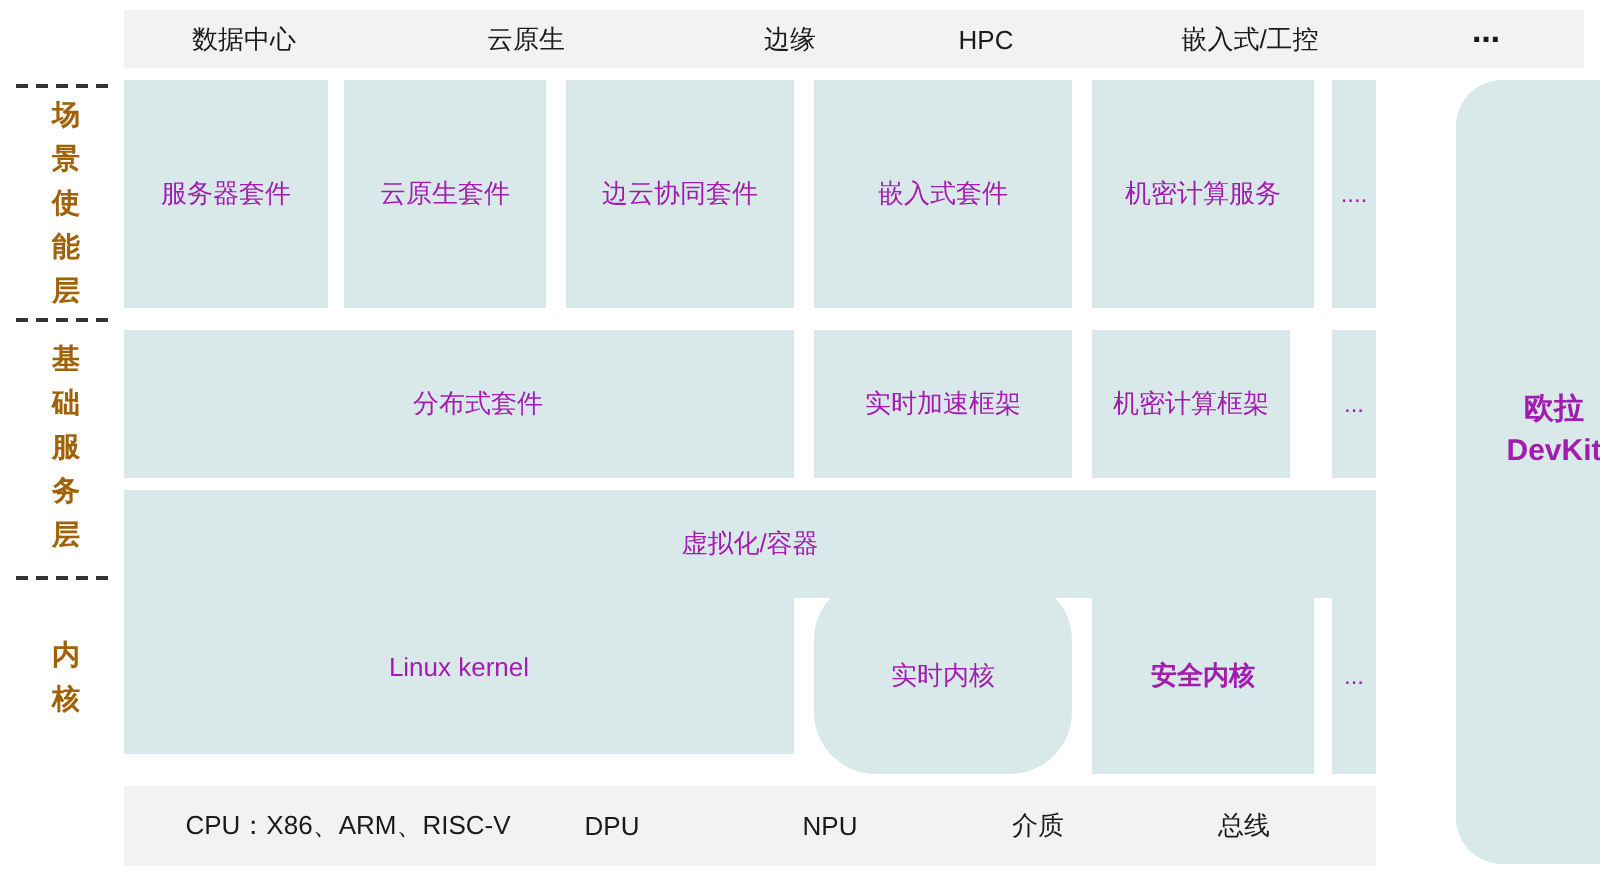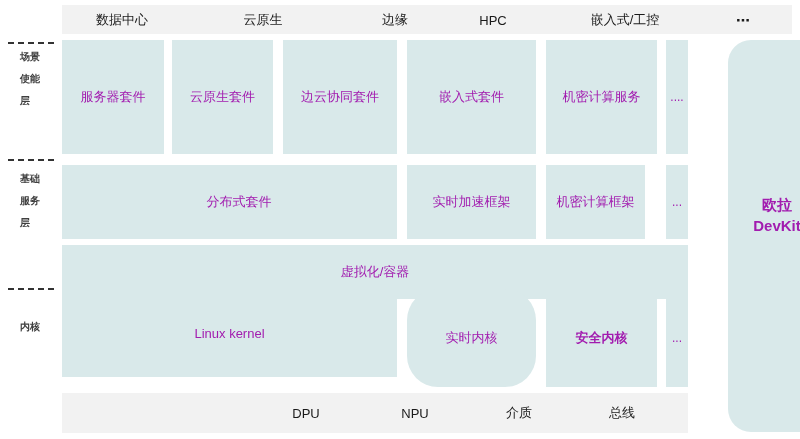--- a/index.html
+++ b/index.html
@@ -14,22 +14,22 @@
     position:absolute;top:50%;transform:translate(-50%,-50%);
     font-size:13px;white-space:nowrap;color:#1a1a1a;
   }
   .box{
     background:#d9e9ea;display:flex;align-items:center;justify-content:center;
     font-size:13px;text-align:center;color:#a21caf;white-space:nowrap;
   }
   .dots{font-size:12px;letter-spacing:0;}
   .dash{border-top:2px dashed #333;height:0;}
   .vlabel{
-    width:20px;text-align:left;font-size:10px;font-weight:bold;
-    line-height:22px;word-break:break-all;color:#404040;
+    width:20px;text-align:right;font-size:14px;font-weight:bold;
+    line-height:22px;word-break:break-all;color:#a16207;
   }
   .devkit{flex-direction:column;font-size:15px;font-weight:bold;line-height:21px;}
   .topdots{font-weight:bold;font-size:14px;}
 </style>
 </head>
 <body>
 
 <div class="abs bar" style="left:62px;top:5px;width:730px;height:29px;">
   <span class="bar-label" style="left:60px">数据中心</span>
   <span class="bar-label" style="left:201px">云原生</span>
@@ -60,20 +60,21 @@
 <div class="abs box dots" style="left:666px;top:165px;width:22px;height:74px;">...</div>
 
 <div class="abs box" style="left:62px;top:245px;width:626px;height:54px;">虚拟化/容器</div>
 
 <div class="abs box" style="left:62px;top:289px;width:335px;height:88px;">Linux kernel</div>
 <div class="abs box" style="left:407px;top:289px;width:129px;height:98px;border-radius:31px;">实时内核</div>
 <div class="abs box" style="left:546px;top:289px;width:111px;height:98px;font-weight:bold;">安全内核</div>
 <div class="abs box dots" style="left:666px;top:289px;width:22px;height:98px;">...</div>
 
 <div class="abs bar" style="left:62px;top:393px;width:626px;height:40px;">
+  <span class="bar-label" style="left:112px">CPU：X86、ARM、RISC-V</span>
   <span class="bar-label" style="left:244px">DPU</span>
   <span class="bar-label" style="left:353px">NPU</span>
   <span class="bar-label" style="left:457px">介质</span>
   <span class="bar-label" style="left:560px">总线</span>
 </div>
 
 <div class="abs box devkit" style="left:728px;top:40px;width:98px;height:392px;border-radius:23px;">
   <div style="margin-top:-42px;">欧拉</div>
   <div>DevKit</div>
 </div>

